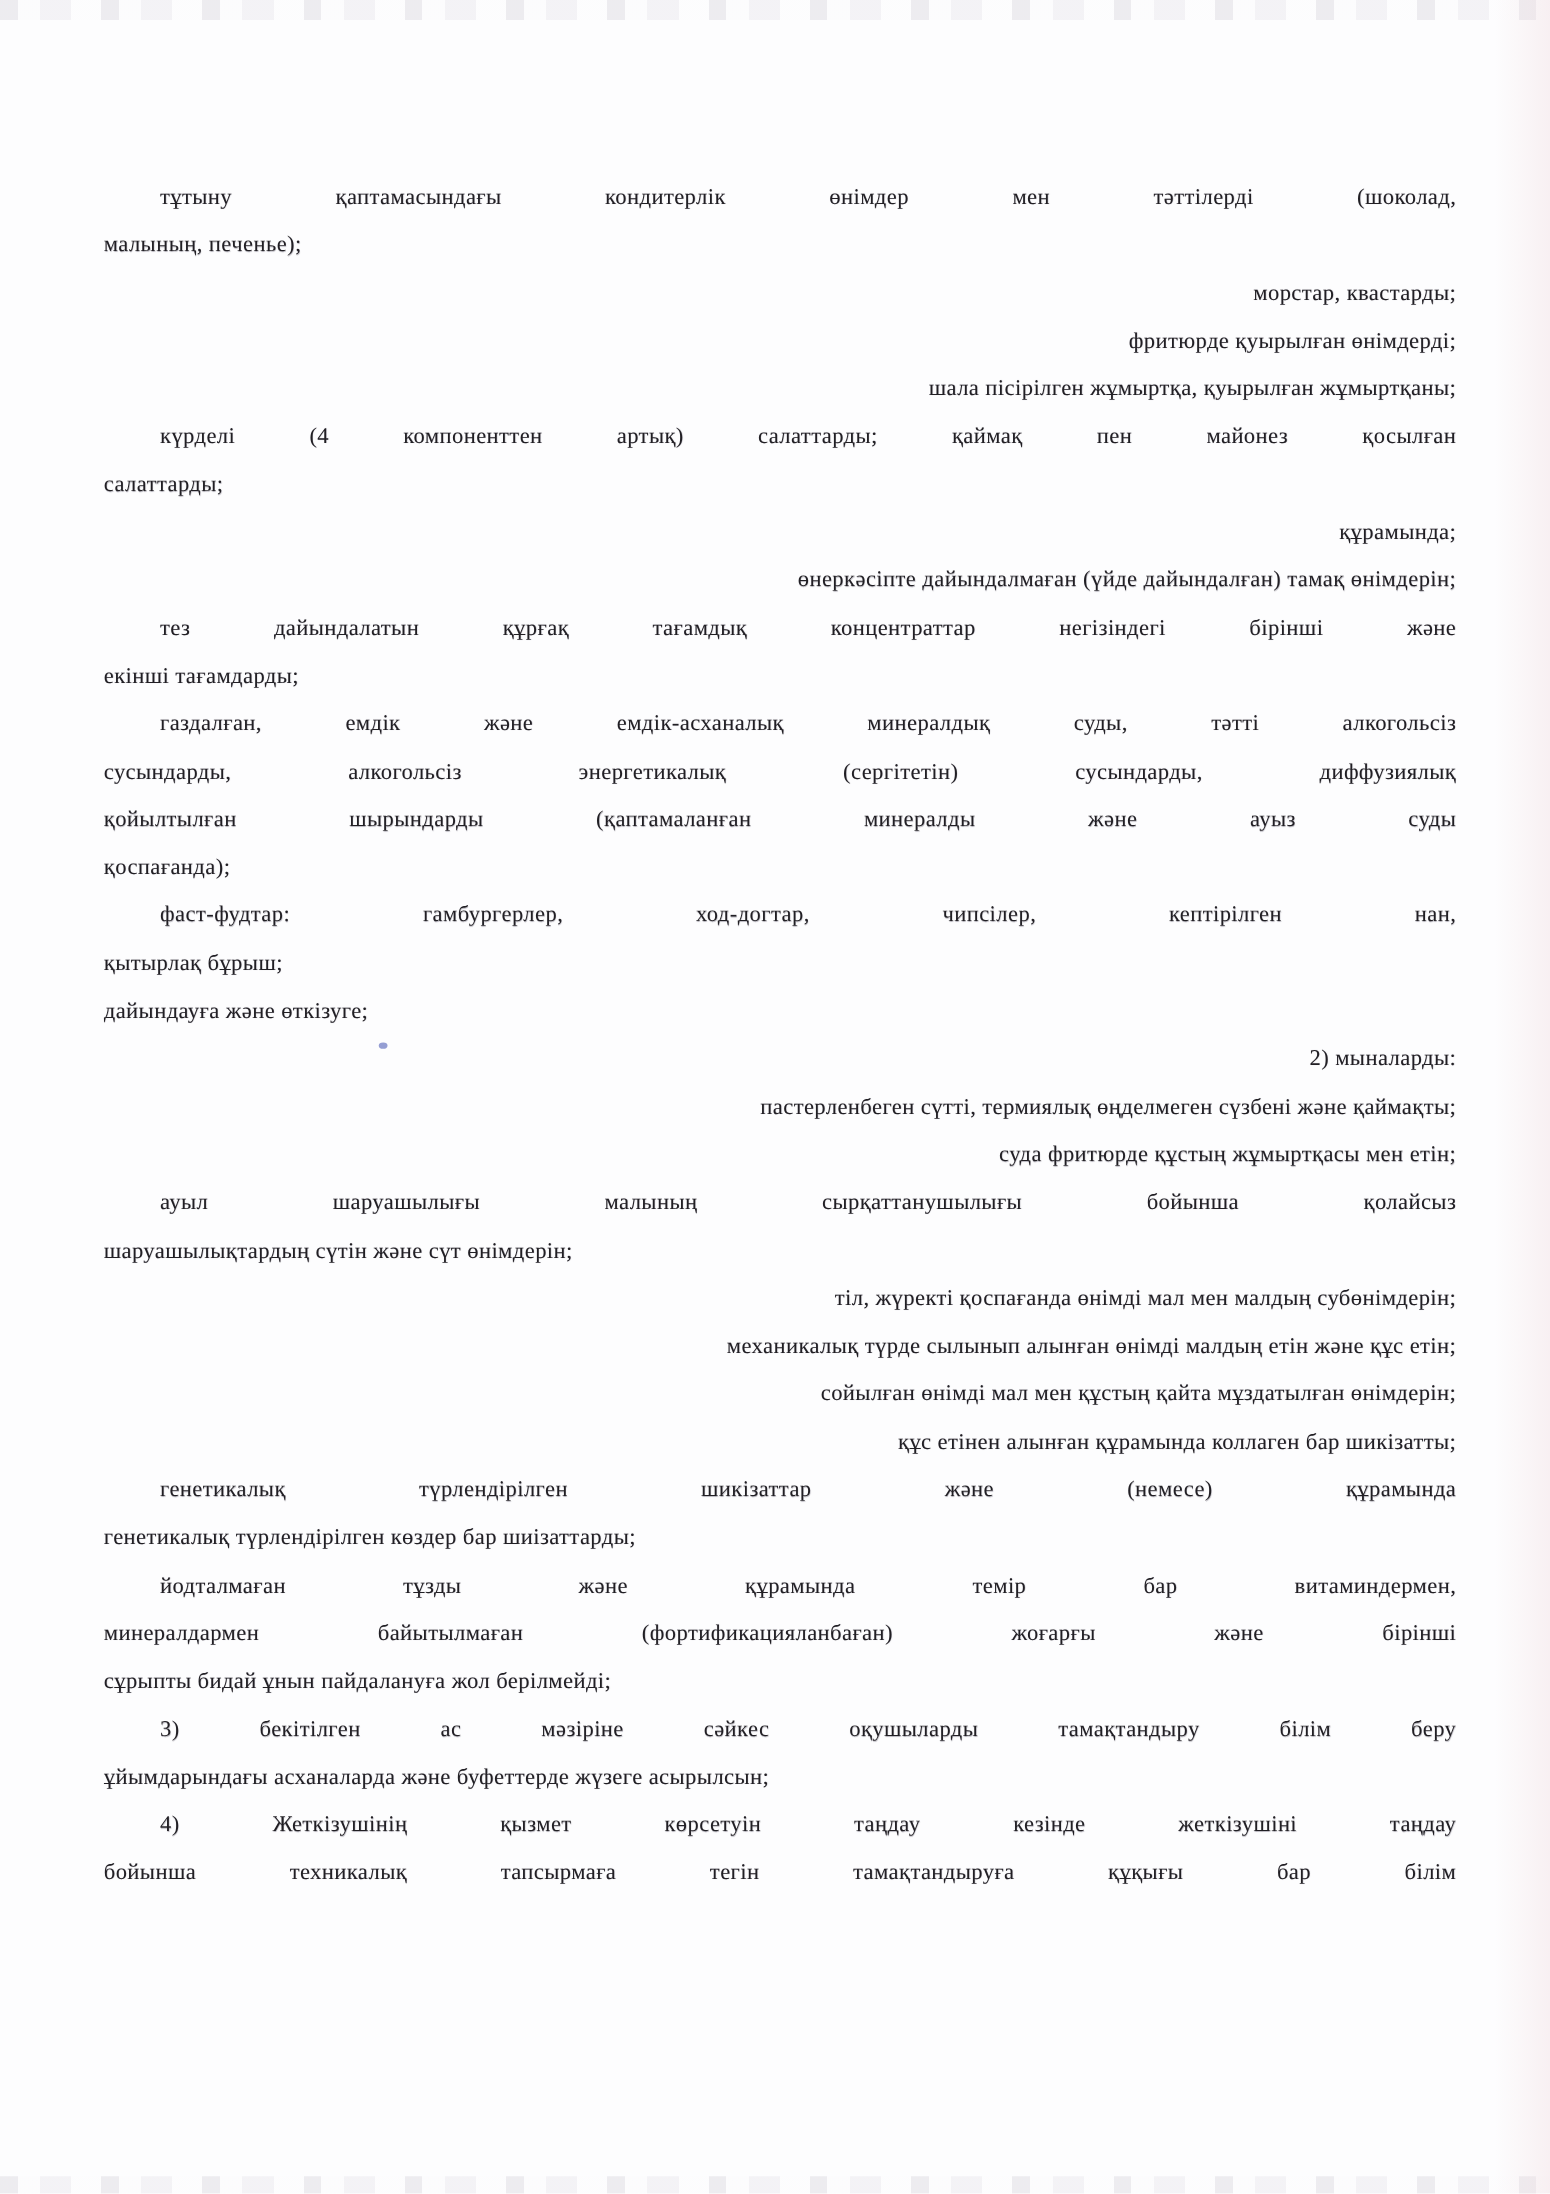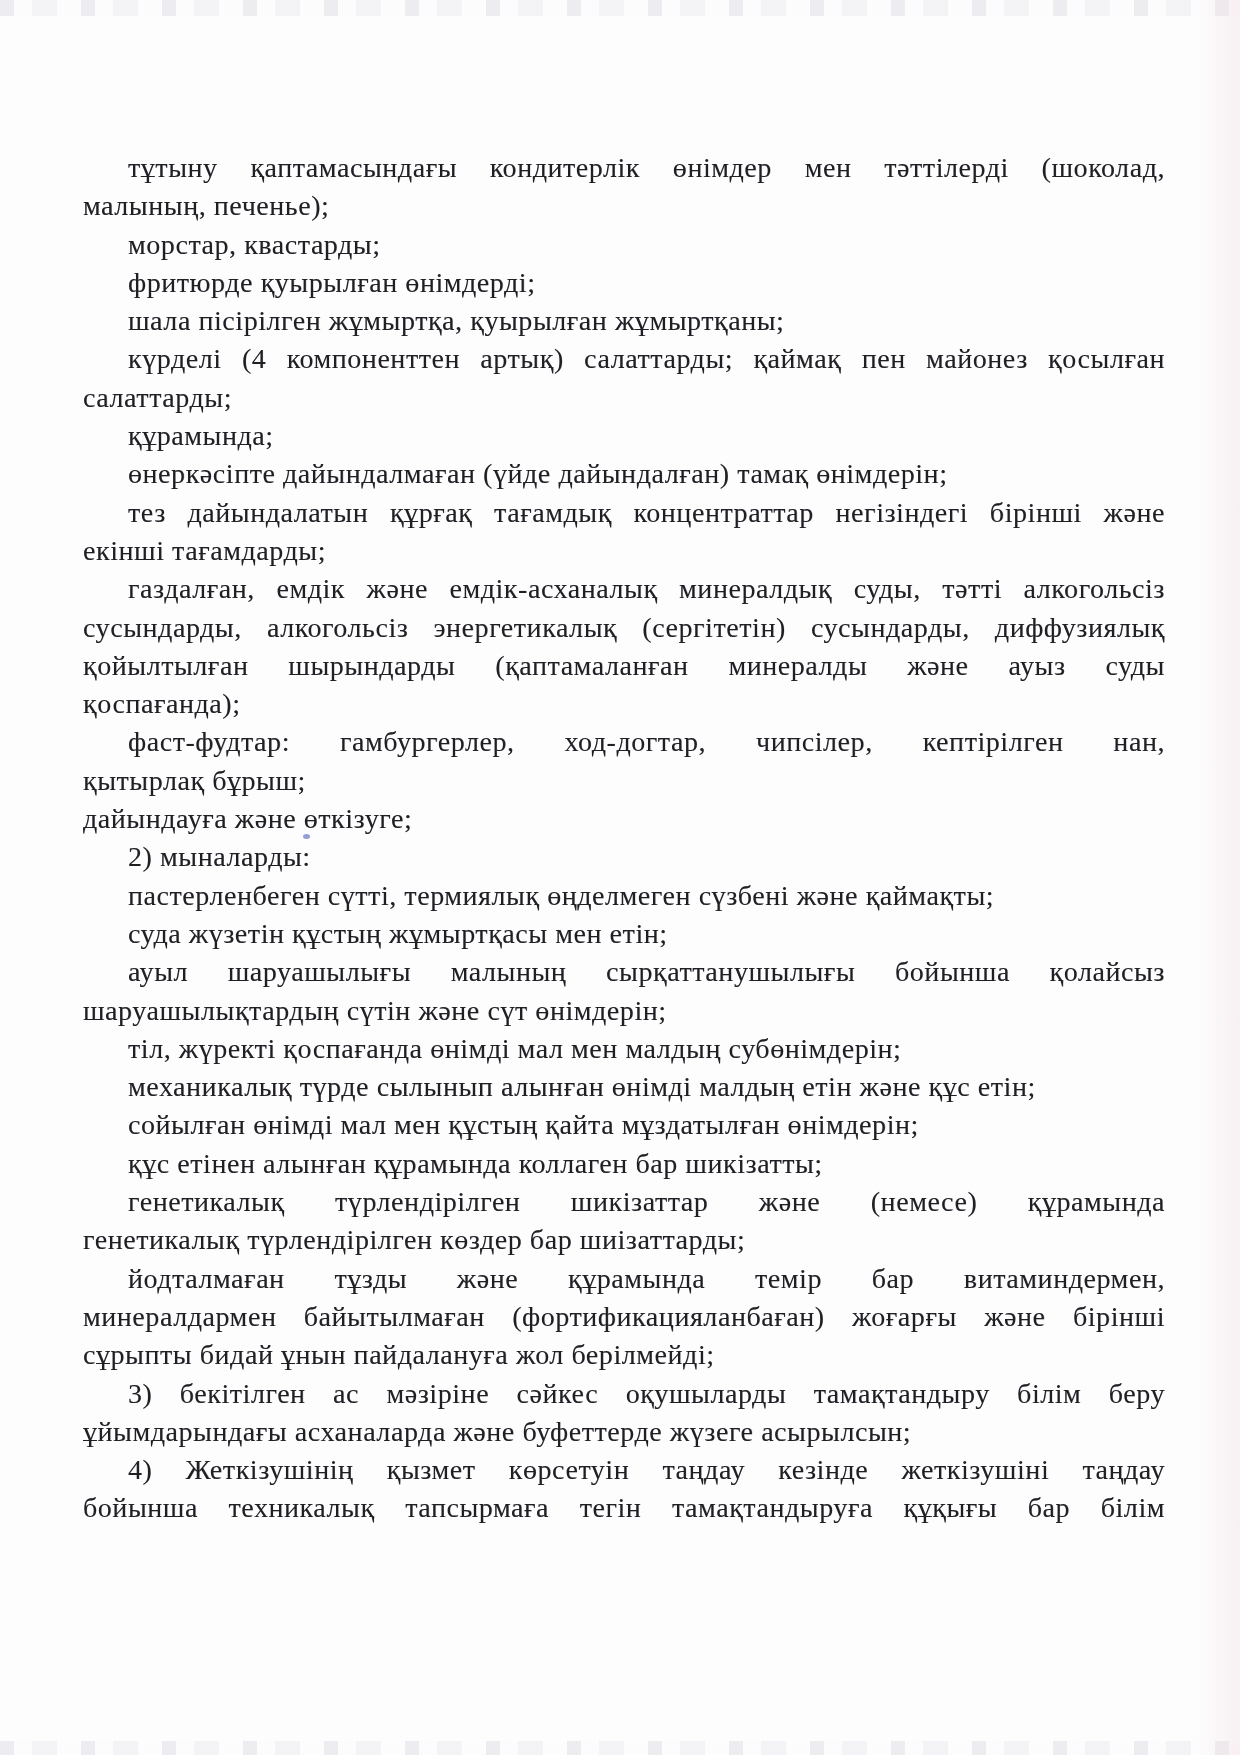--- a/index.html
+++ b/index.html
@@ -34,34 +34,34 @@
     content: "";
     position: absolute;
     top: 0; right: 0;
     width: 44px; height: 100%;
     background: linear-gradient(to left, rgba(242,224,228,0.45), rgba(242,224,228,0));
     pointer-events: none;
   }
   .textblock {
     position: absolute;
     left: 83px;
-    top: 149px;
+    top: 138px;
     width: 1082px;
-    font-size: 28px;
+    font-size: 18px;
     line-height: 38.3px;
     letter-spacing: 0.02em;
     color: #211f24;
     text-shadow: 0.3px 0.3px 0.6px rgba(55,50,70,0.35);
     overflow: hidden;
   }
   .ln {
     white-space: nowrap;
     height: 38.3px;
   }
-  .ind { text-indent: 45px; }
+  .ind { text-indent: 45px; text-align: right; }
   .jf {
     text-align: justify;
     text-align-last: justify;
   }
   .inkdot {
     position: absolute;
     left: 303px;
     top: 834px;
     width: 7px;
     height: 5px;
@@ -90,21 +90,21 @@
     <div class="ln">екінші тағамдарды;</div>
     <div class="ln ind jf">газдалған, емдік және емдік-асханалық минералдық суды, тәтті алкогольсіз</div>
     <div class="ln jf">сусындарды, алкогольсіз энергетикалық (сергітетін) сусындарды, диффузиялық</div>
     <div class="ln jf">қойылтылған шырындарды (қаптамаланған минералды және ауыз суды</div>
     <div class="ln">қоспағанда);</div>
     <div class="ln ind jf">фаст-фудтар: гамбургерлер, ход-догтар, чипсілер, кептірілген нан,</div>
     <div class="ln">қытырлақ бұрыш;</div>
     <div class="ln">дайындауға және өткізуге;</div>
     <div class="ln ind">2) мыналарды:</div>
     <div class="ln ind">пастерленбеген сүтті, термиялық өңделмеген сүзбені және қаймақты;</div>
-    <div class="ln ind">суда жүзетін құстың жұмыртқасы мен етін;</div>
+    <div class="ln ind">суда фритюрде құстың жұмыртқасы мен етін;</div>
     <div class="ln ind jf">ауыл шаруашылығы малының сырқаттанушылығы бойынша қолайсыз</div>
     <div class="ln">шаруашылықтардың сүтін және сүт өнімдерін;</div>
     <div class="ln ind">тіл, жүректі қоспағанда өнімді мал мен малдың субөнімдерін;</div>
     <div class="ln ind">механикалық түрде сылынып алынған өнімді малдың етін және құс етін;</div>
     <div class="ln ind">сойылған өнімді мал мен құстың қайта мұздатылған өнімдерін;</div>
     <div class="ln ind">құс етінен алынған құрамында коллаген бар шикізатты;</div>
     <div class="ln ind jf">генетикалық түрлендірілген шикізаттар және (немесе) құрамында</div>
     <div class="ln">генетикалық түрлендірілген көздер бар шиізаттарды;</div>
     <div class="ln ind jf">йодталмаған тұзды және құрамында темір бар витаминдермен,</div>
     <div class="ln jf">минералдармен байытылмаған (фортификацияланбаған) жоғарғы және бірінші</div>

